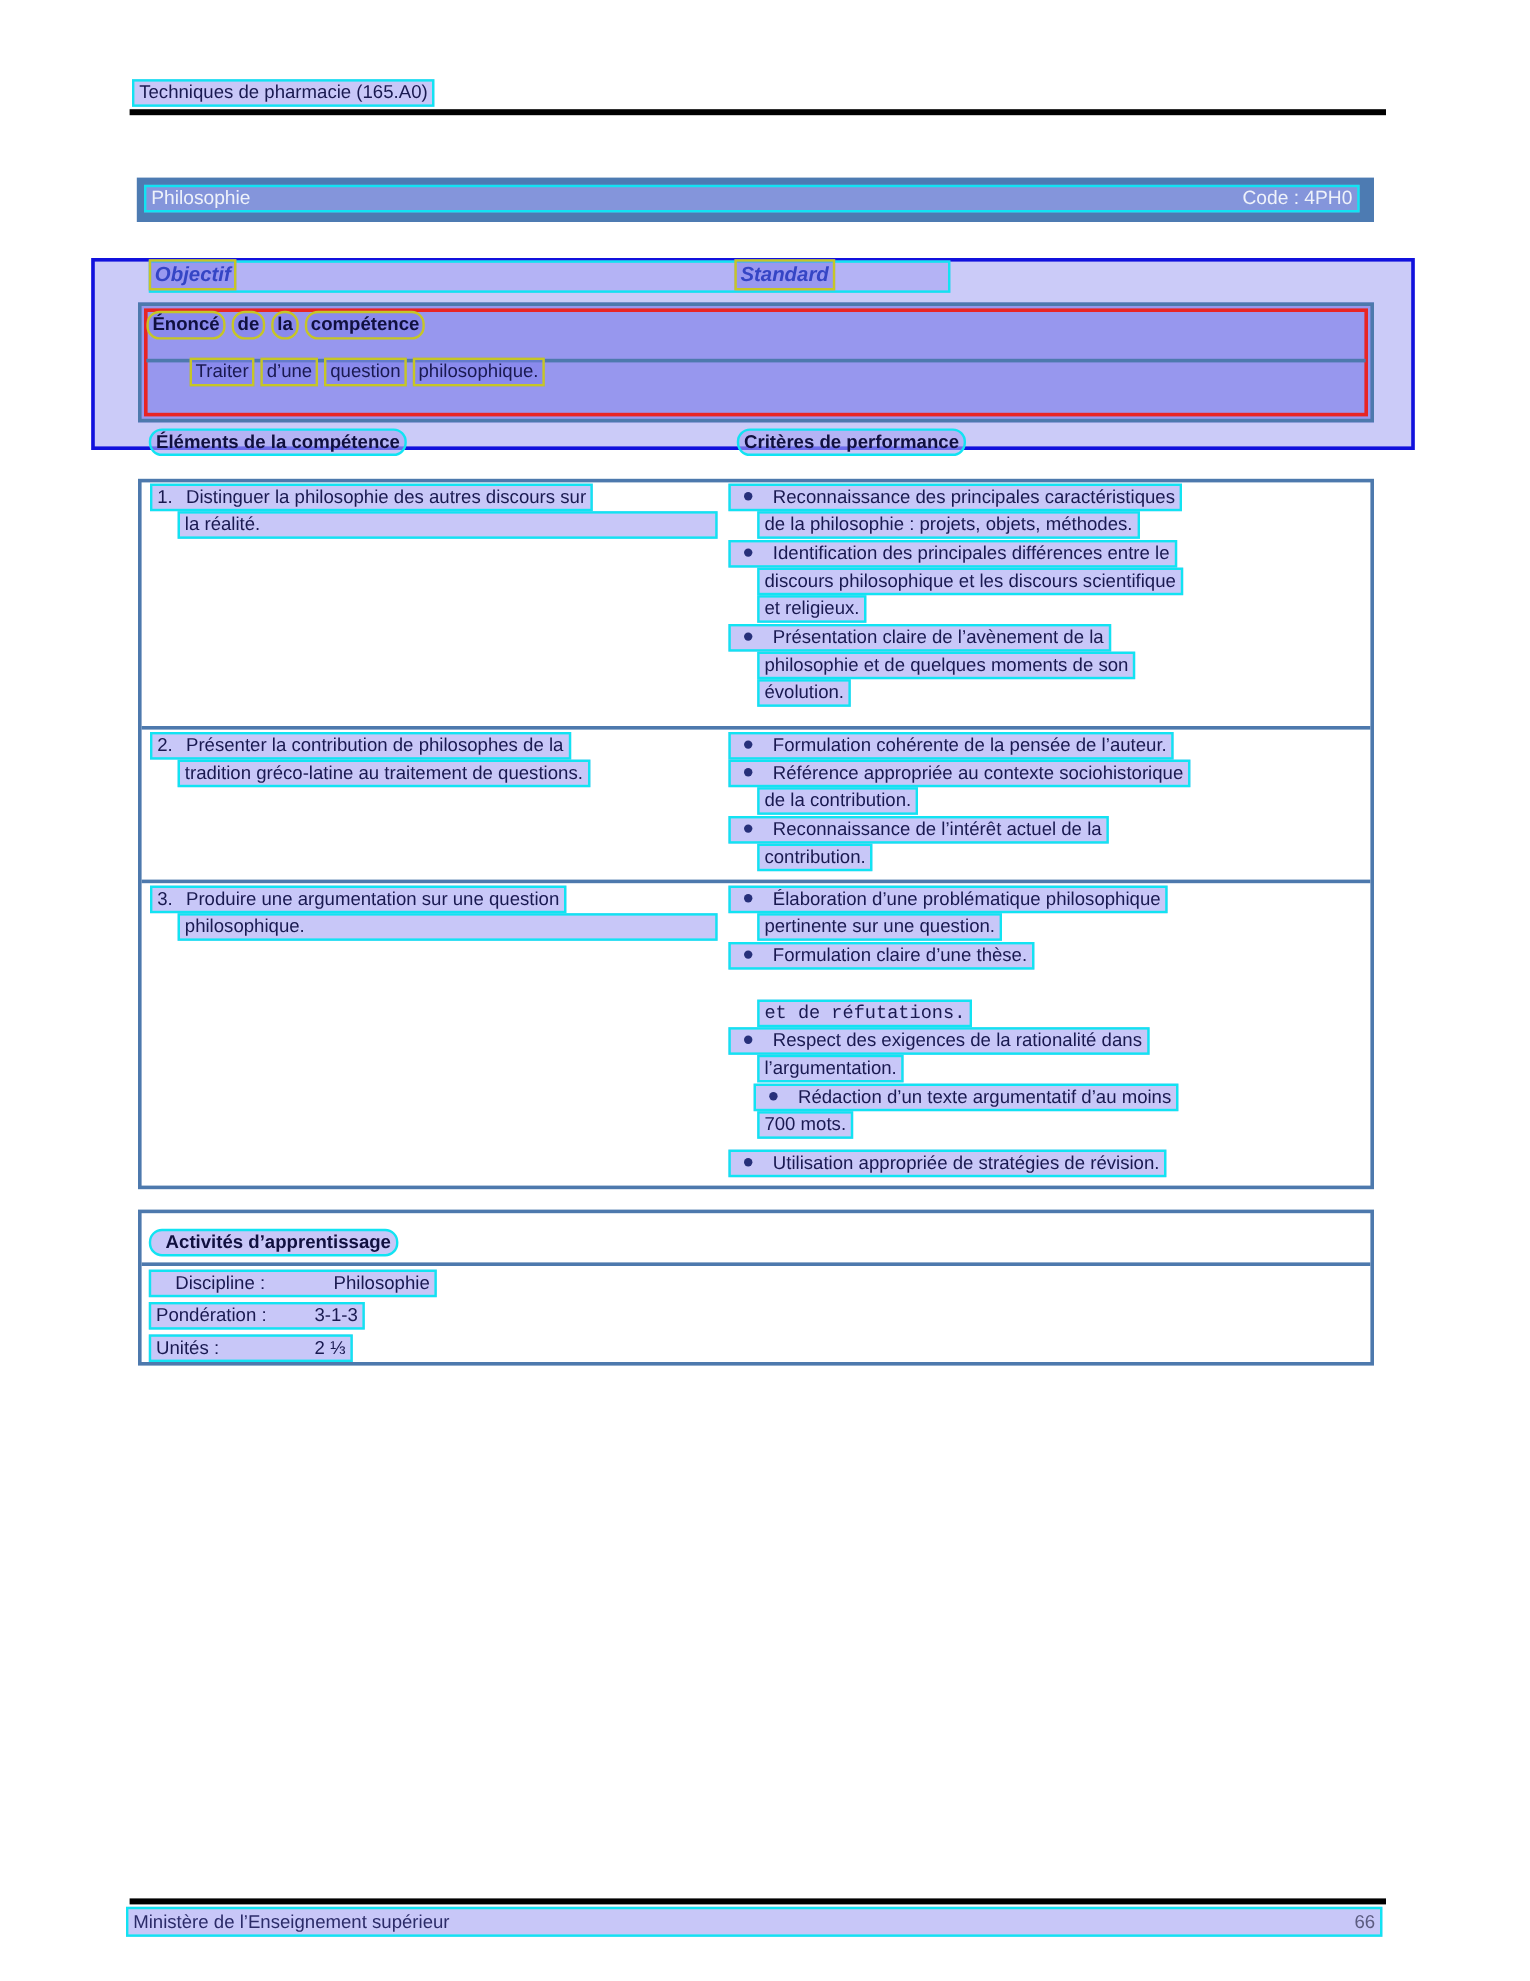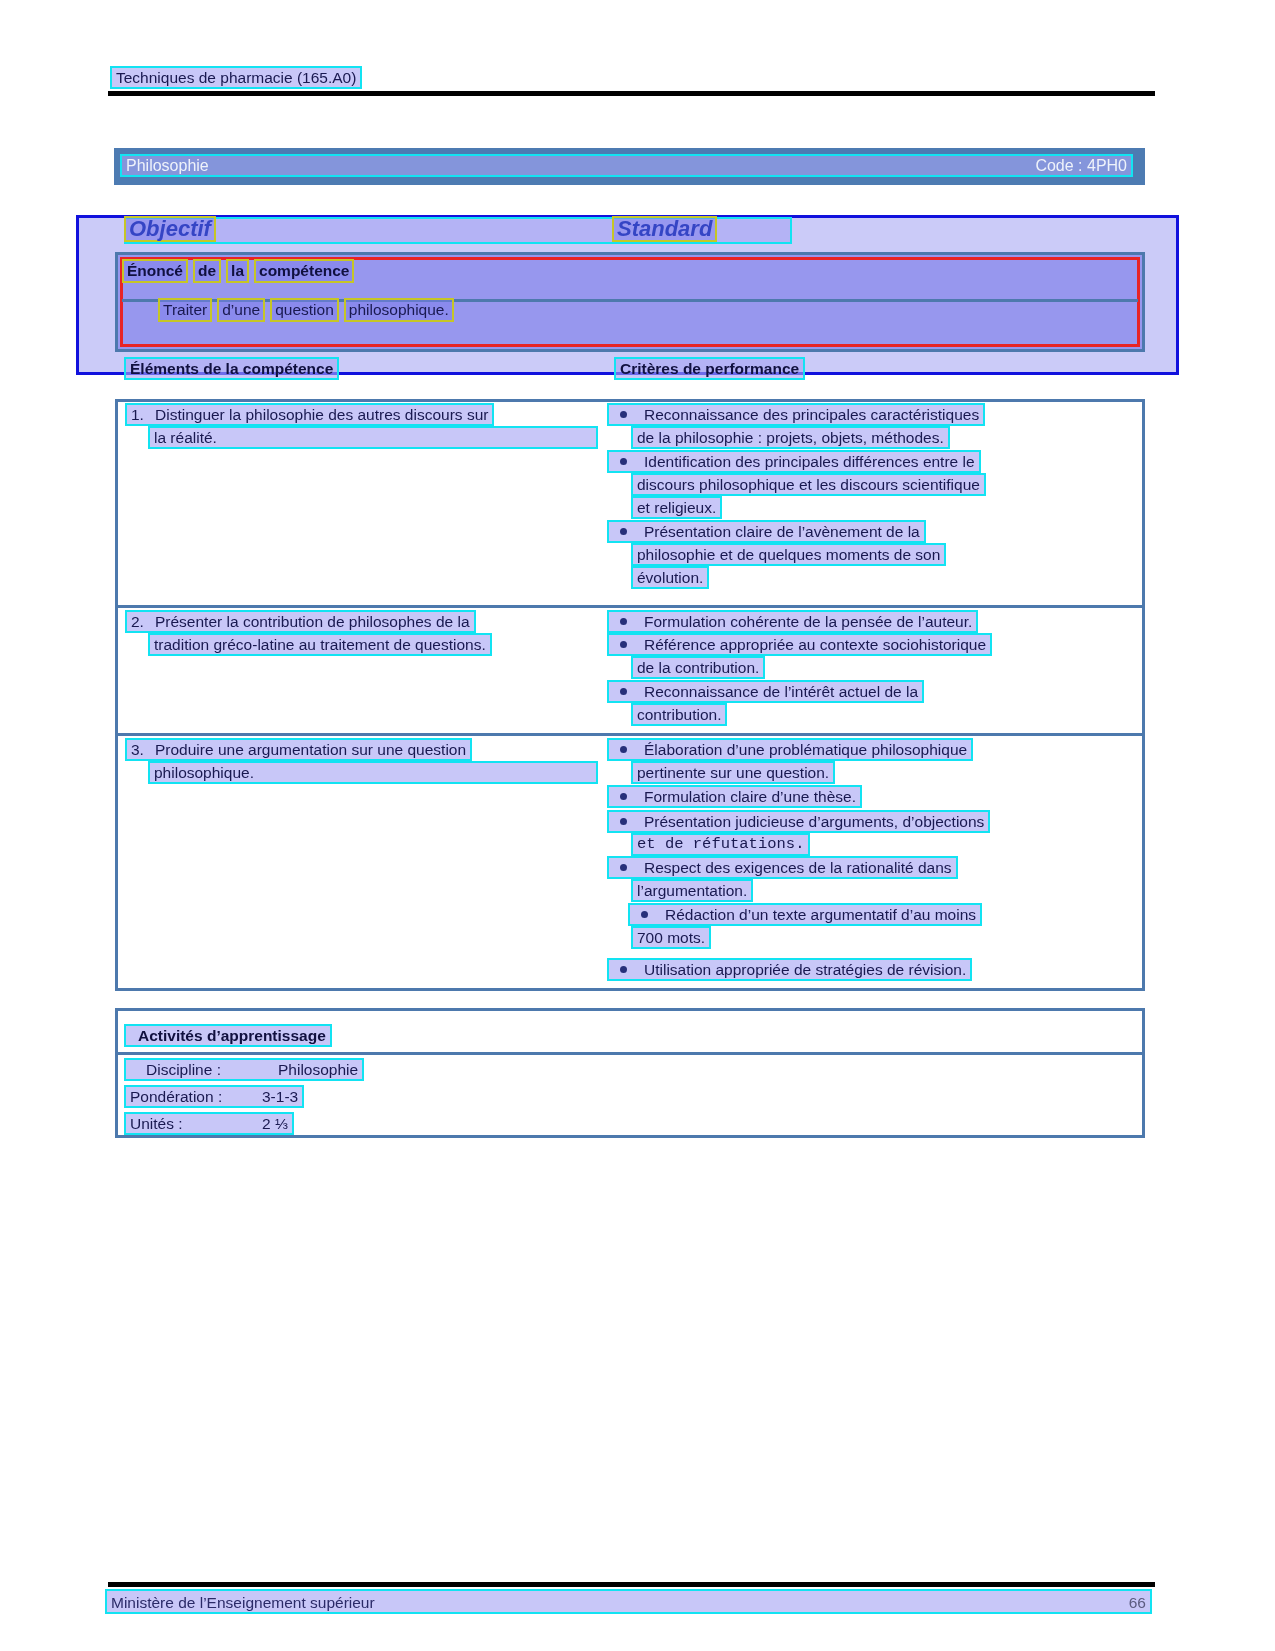--- a/index.html
+++ b/index.html
@@ -3,31 +3,31 @@
 <meta charset="utf-8">
 <style>
   html,body{margin:0;padding:0;background:#fff;}
   .page{position:relative;width:1275px;height:1651px;background:#fff;
         font-family:"Liberation Sans",sans-serif;color:#191950;overflow:hidden;}
   .abs{position:absolute;}
   
   .hl{position:absolute;background:rgba(166,165,243,.62);border:2px solid #12e3f2;
       padding:0 4px;height:23px;line-height:19px;font-size:15.5px;color:#191950;
       white-space:nowrap;box-sizing:border-box;}
-  .bold{font-weight:bold;color:#10103f;}
+  .bold{font-weight:bold;color:#10103f;border-radius:11px;}
   
   .wb{display:inline-block;border:2px solid #c6c626;background:rgba(125,125,235,.5);
       padding:0 3px;line-height:20px;box-sizing:border-box;white-space:nowrap;}
   .wordrow{position:absolute;display:flex;gap:5px;font-size:15.5px;}
   .dot{display:inline-block;width:7px;height:7px;border-radius:50%;background:#27307a;
        margin:0 17px 2px 7px;vertical-align:middle;}
   .rule{position:absolute;background:#000;}
   .steel{background:#4d79ad;}
   .itemno{display:inline-block;width:24px;}
-  .obj-word{font-weight:bold;font-style:italic;font-size:22px;color:#3545c5;line-height:22px;}
+  .obj-word{font-weight:bold;font-style:italic;font-size:17px;color:#3545c5;line-height:22px;}
   .flexrow{display:flex;justify-content:space-between;align-items:center;}
   .lbl{display:inline-block;min-width:132px;}
 </style>
 </head>
 <body>
 
 <div class="page">
 
   <div class="hl" style="left:110px;top:66px;">Techniques de pharmacie (165.A0)</div>
   <div class="rule" style="left:108px;top:91px;width:1047px;height:5px;"></div>
@@ -100,21 +100,20 @@
   <div class="hl" style="left:631px;top:703px;">contribution.</div>
 
   <div class="hl" style="left:125px;top:738px;">
     <span class="itemno">3.</span><span>Produire une argumentation sur une question</span>
   </div>
   <div class="hl" style="left:148px;top:761px;width:450px;">philosophique.</div>
 
   <div class="hl" style="left:607px;top:738px;"><span class="dot"></span><span>Élaboration d’une problématique philosophique</span></div>
   <div class="hl" style="left:631px;top:761px;">pertinente sur une question.</div>
   <div class="hl" style="left:607px;top:785px;"><span class="dot"></span><span>Formulation claire d’une thèse.</span></div>
-  <div class="hl" style="left:607px;top:810px;"><span class="dot"></span><span>Présentation judicieuse d’arguments, d’objections</span></div>
   <div class="hl" style="left:631px;top:833px;font-family:Liberation Mono, monospace;">et de réfutations.</div>
   <div class="hl" style="left:607px;top:856px;"><span class="dot"></span><span>Respect des exigences de la rationalité dans</span></div>
   <div class="hl" style="left:631px;top:879px;">l’argumentation.</div>
   <div class="hl" style="left:607px;top:903px;margin-left:21px;"><span class="dot"></span><span>Rédaction d’un texte argumentatif d’au moins</span></div>
   <div class="hl" style="left:631px;top:926px;">700 mots.</div>
   <div class="hl" style="left:607px;top:958px;"><span class="dot"></span><span>Utilisation appropriée de stratégies de révision.</span></div>
 
   <div class="abs" style="left:115px;top:1008px;width:1030px;height:130px;
        border:3px solid #4d79ad;background:#fff;box-sizing:border-box;">
     <div class="abs steel" style="left:0;right:0;top:41px;height:3px;"></div>

